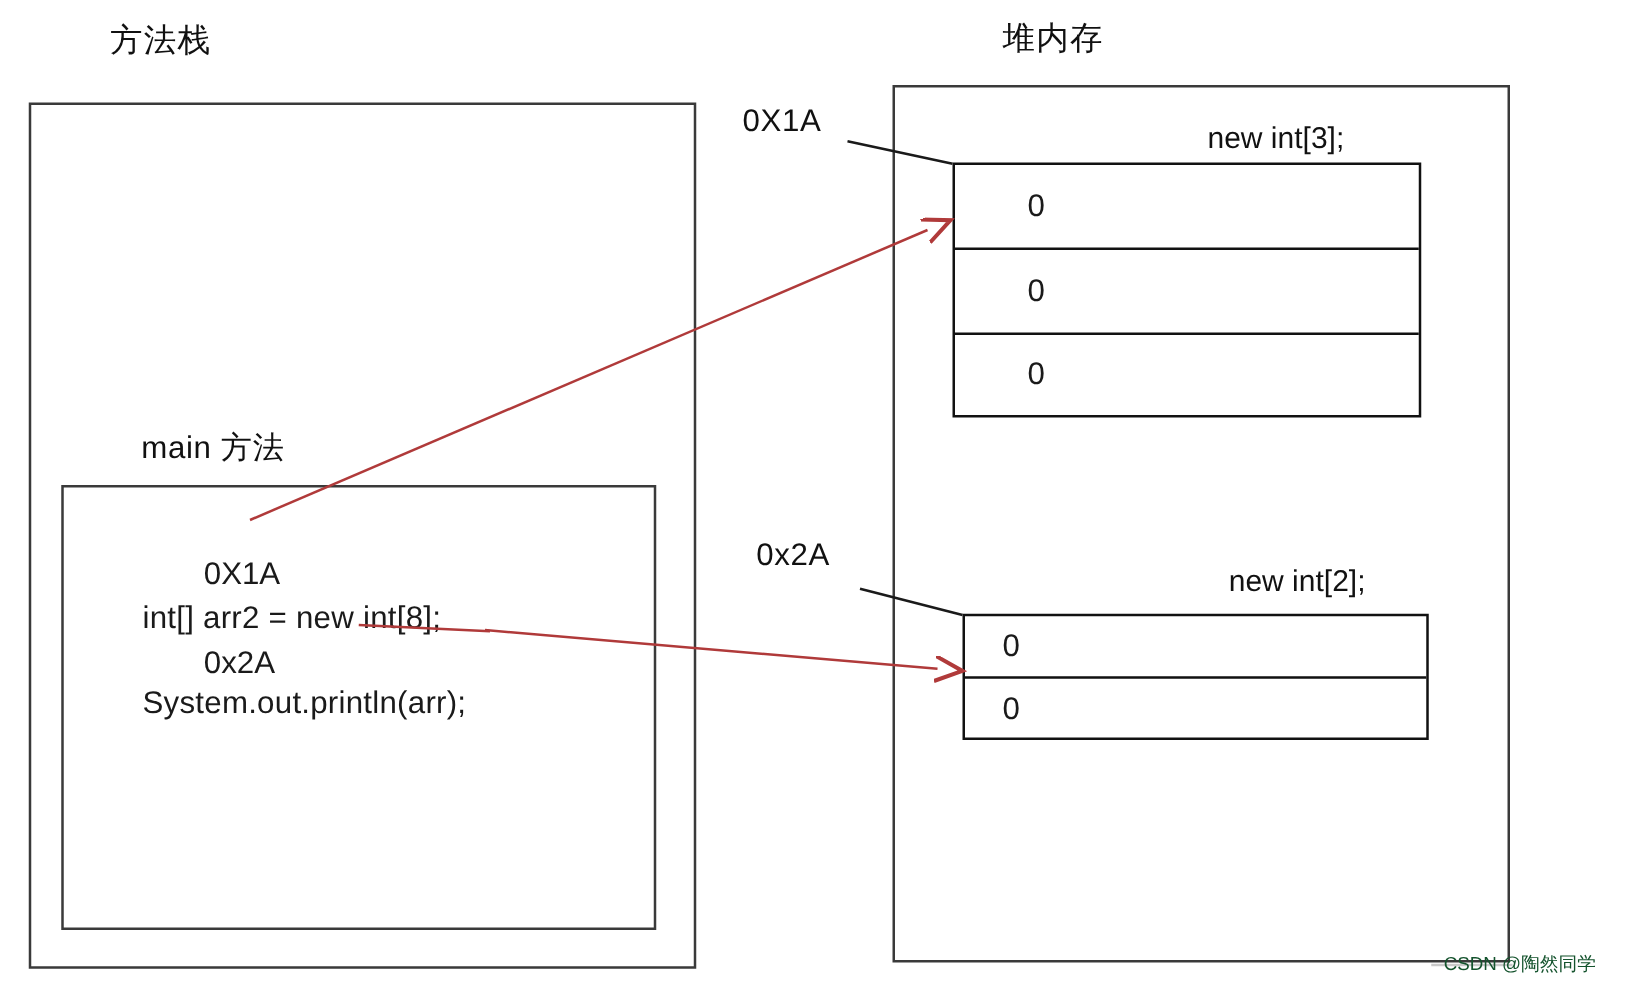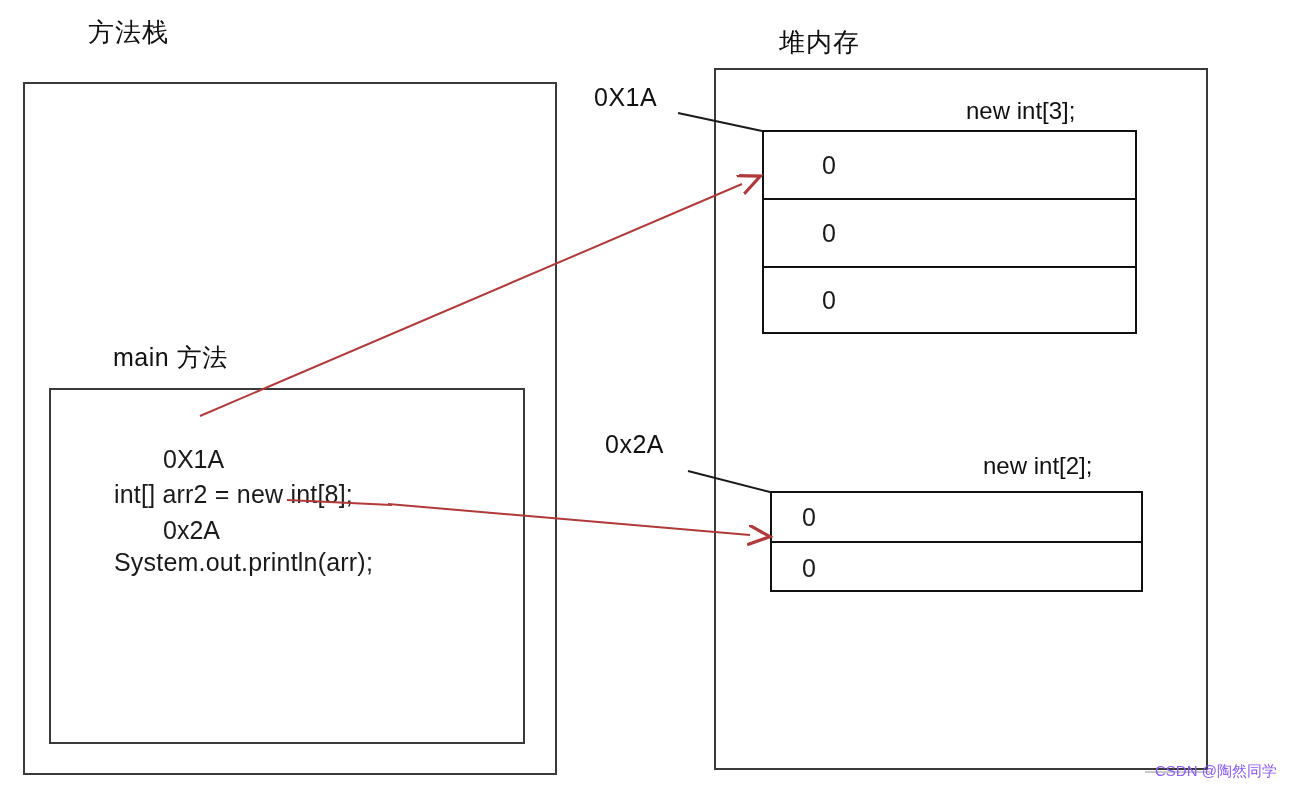--- a/index.html
+++ b/index.html
@@ -51,21 +51,21 @@
     letter-spacing: 0.2px;
   }
   .code-indent {
     position: absolute;
     font-size: 25px;
     white-space: nowrap;
   }
   .watermark {
     position: absolute;
     font-size: 15px;
-    color: #8b5cf6;
+    color: #14532d;
     white-space: nowrap;
     font-family: "Liberation Sans", "DejaVu Sans", sans-serif;
   }
   .box {
     position: absolute;
     border: 2px solid #3a3a3a;
     box-sizing: border-box;
     background: transparent;
   }
   .array-box {
@@ -93,21 +93,21 @@
     left: 30px;
   }
 </style>
 </head>
 <body>
 
 <div id="canvas">
 
   <div class="label title-cn" style="left:88px; top:15px;">方法栈</div>
 
-  <div class="label title-cn" style="left:779px; top:13px;margin-top:12px;">堆内存</div>
+  <div class="label title-cn" style="left:802px; top:13px;">堆内存</div>
 
   <div class="box" style="left:23px; top:82px; width:534px; height:693px;"></div>
 
   <div class="label method-title" style="left:113px; top:341px;text-align:center;">main 方法</div>
 
   <div class="box" style="left:49px; top:388px; width:476px; height:356px;"></div>
 
 
   <div class="code-indent" style="left:163px; top:445px;">0X1A</div>
 

